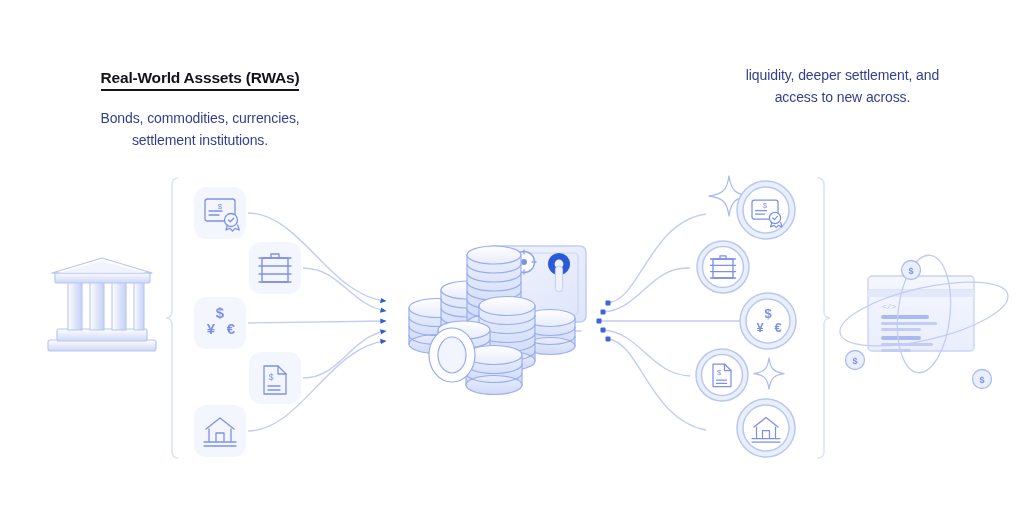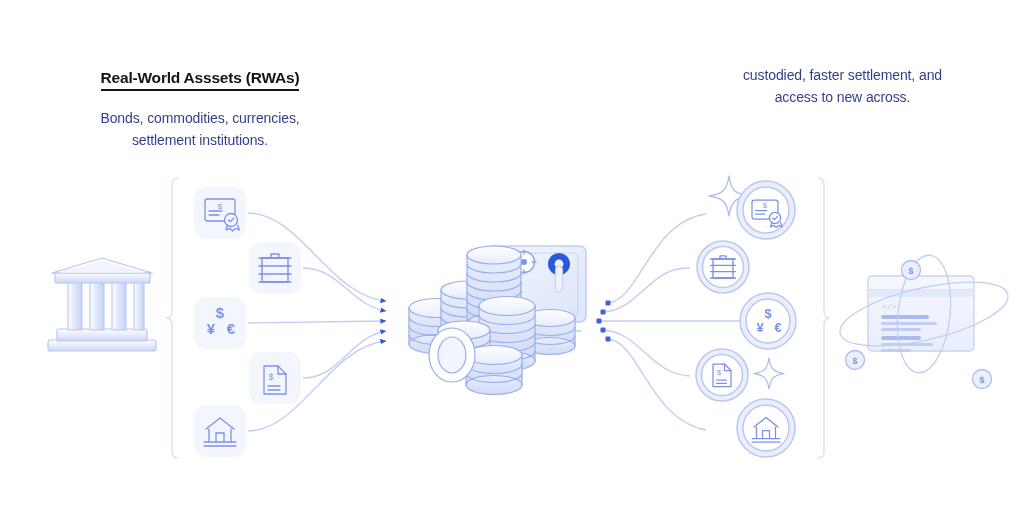--- a/index.html
+++ b/index.html
@@ -45,21 +45,21 @@
     <div class="col-title">Real-World Asssets (RWAs)</div>
     <div class="col-body">
       <div>Bonds, commodities, currencies,</div>
       <div>settlement institutions.</div>
     </div>
   </div>
 
 
   <div class="col-head c3">
     <div class="col-body">
-      <div>custodied, faster settlement, and</div>
+      <div>liquidity, deeper settlement, and</div>
       <div>access to new across.</div>
     </div>
   </div>
 
   <svg class="art" width="1024" height="510" viewBox="0 0 1024 510">
     <defs>
       <linearGradient id="gBank" x1="0" y1="0" x2="0" y2="1">
         <stop offset="0" stop-color="#ffffff"></stop>
         <stop offset="1" stop-color="#cdd7f7"></stop>
       </linearGradient>

